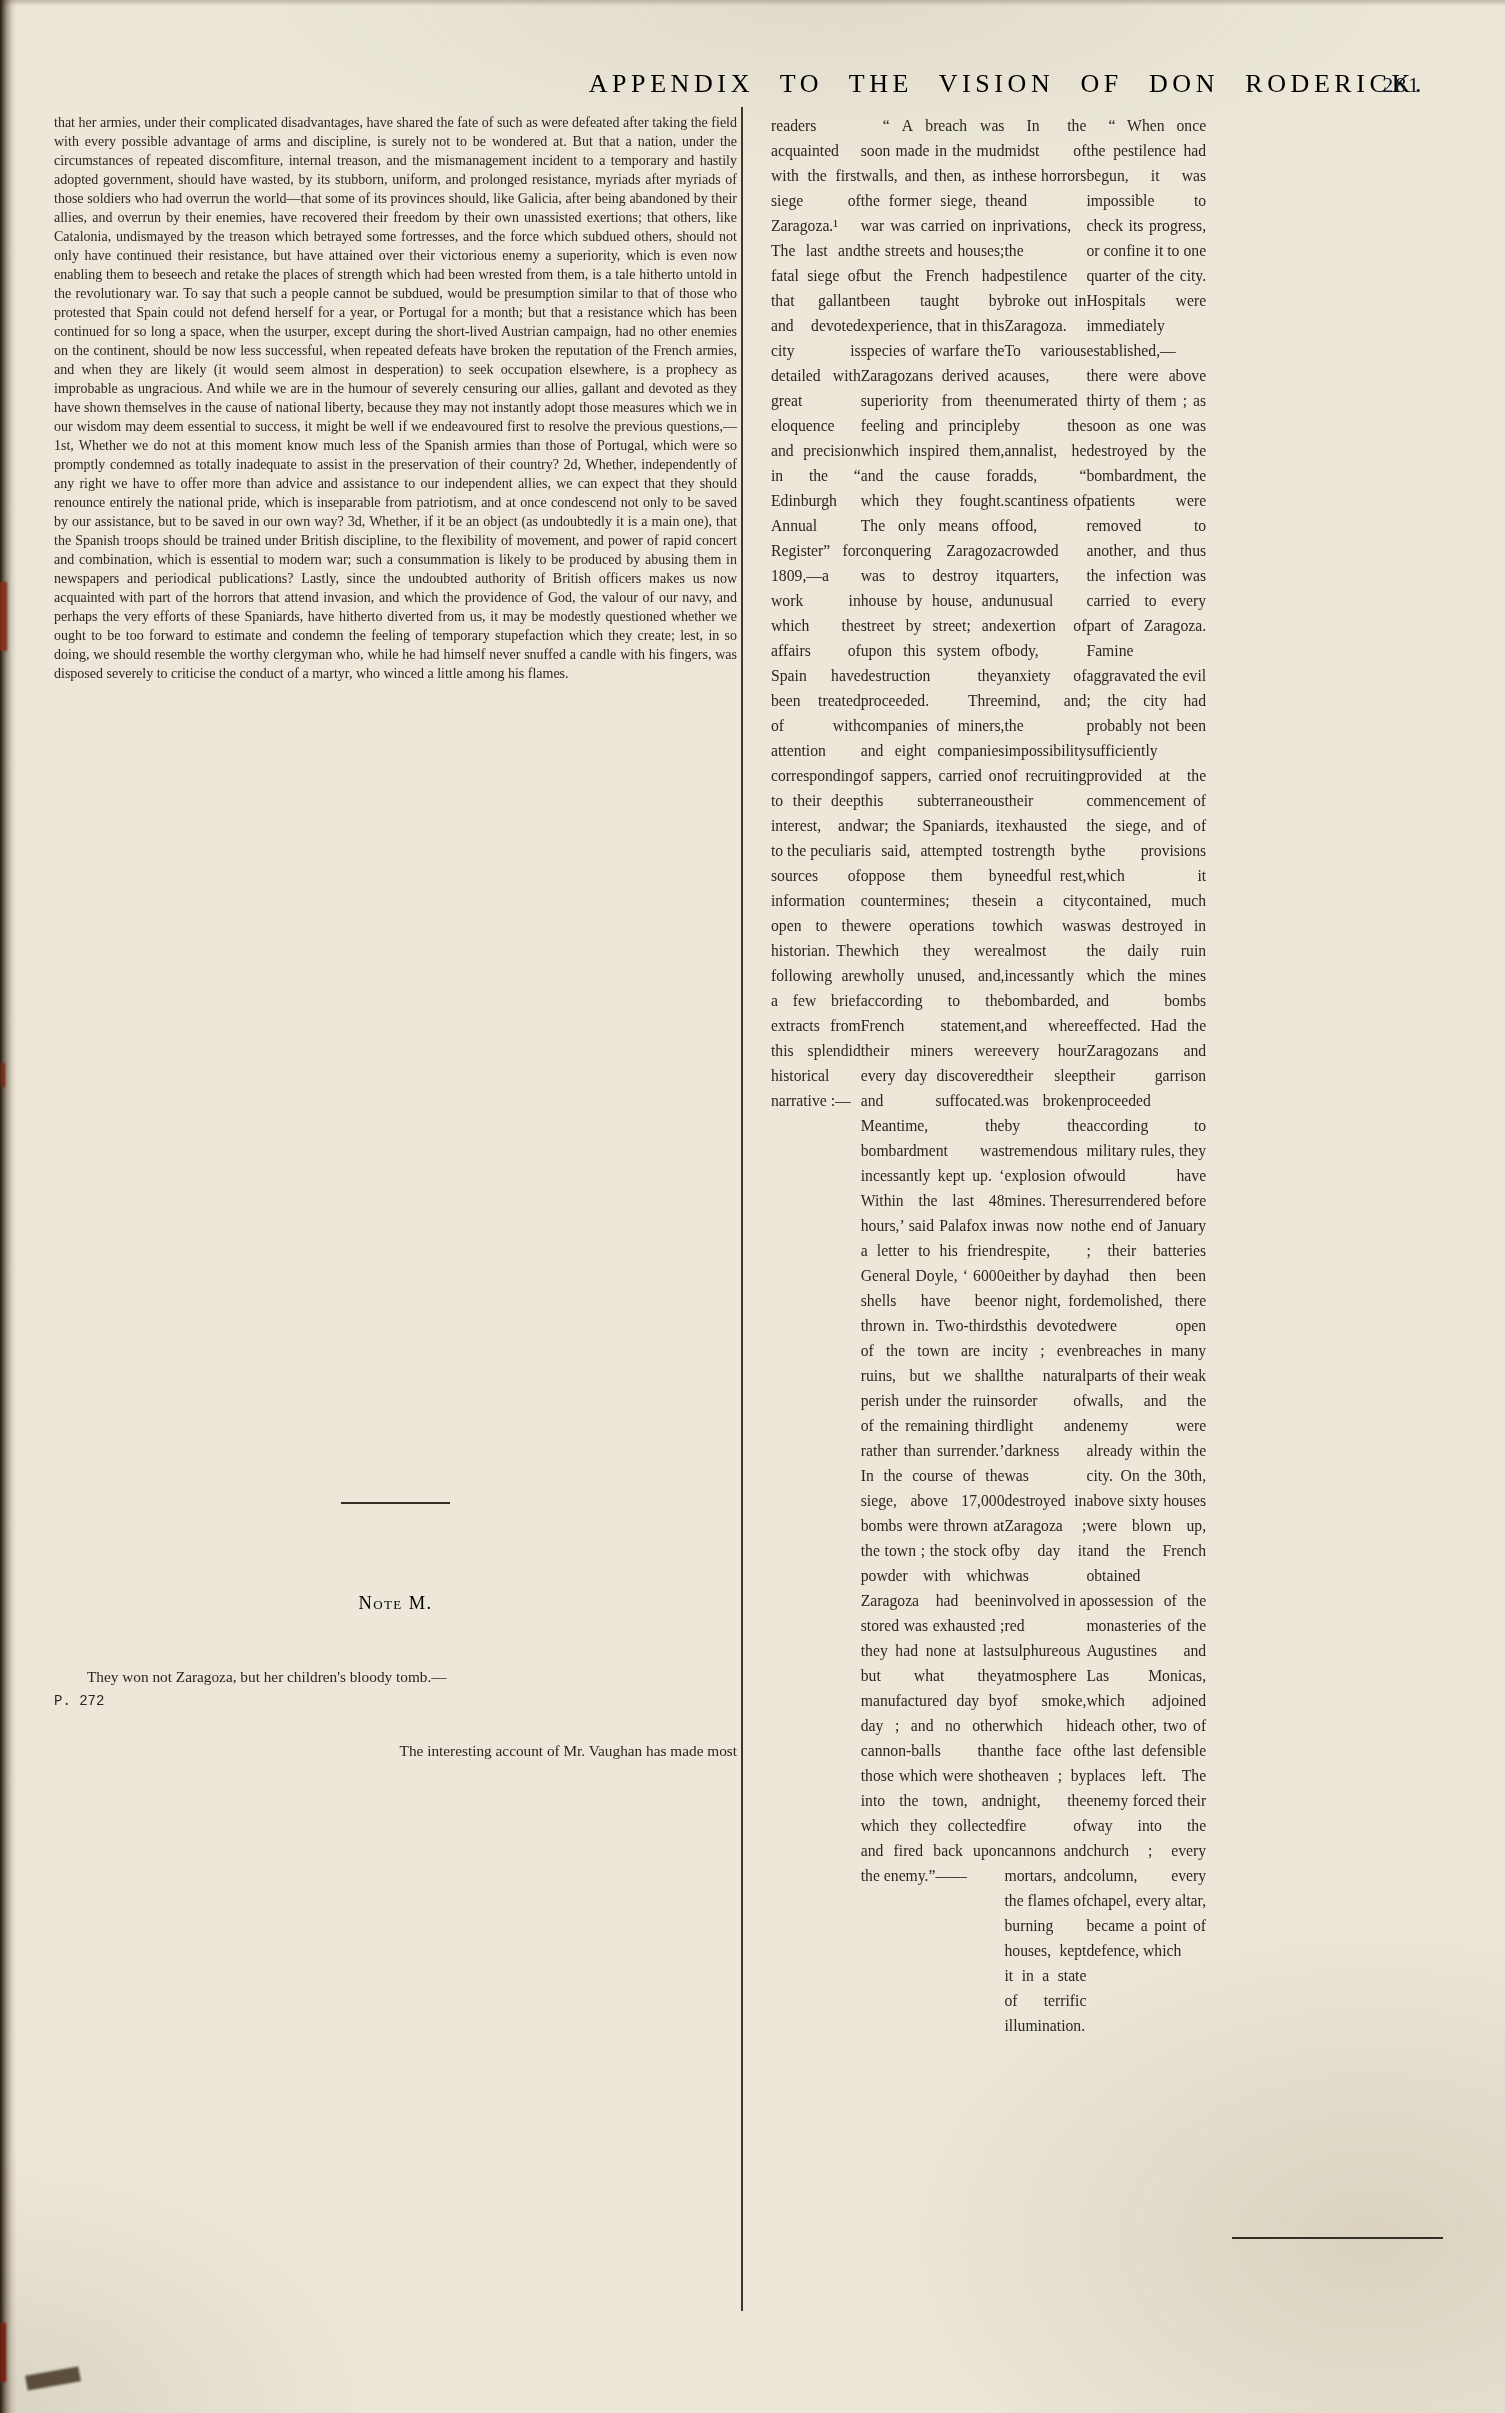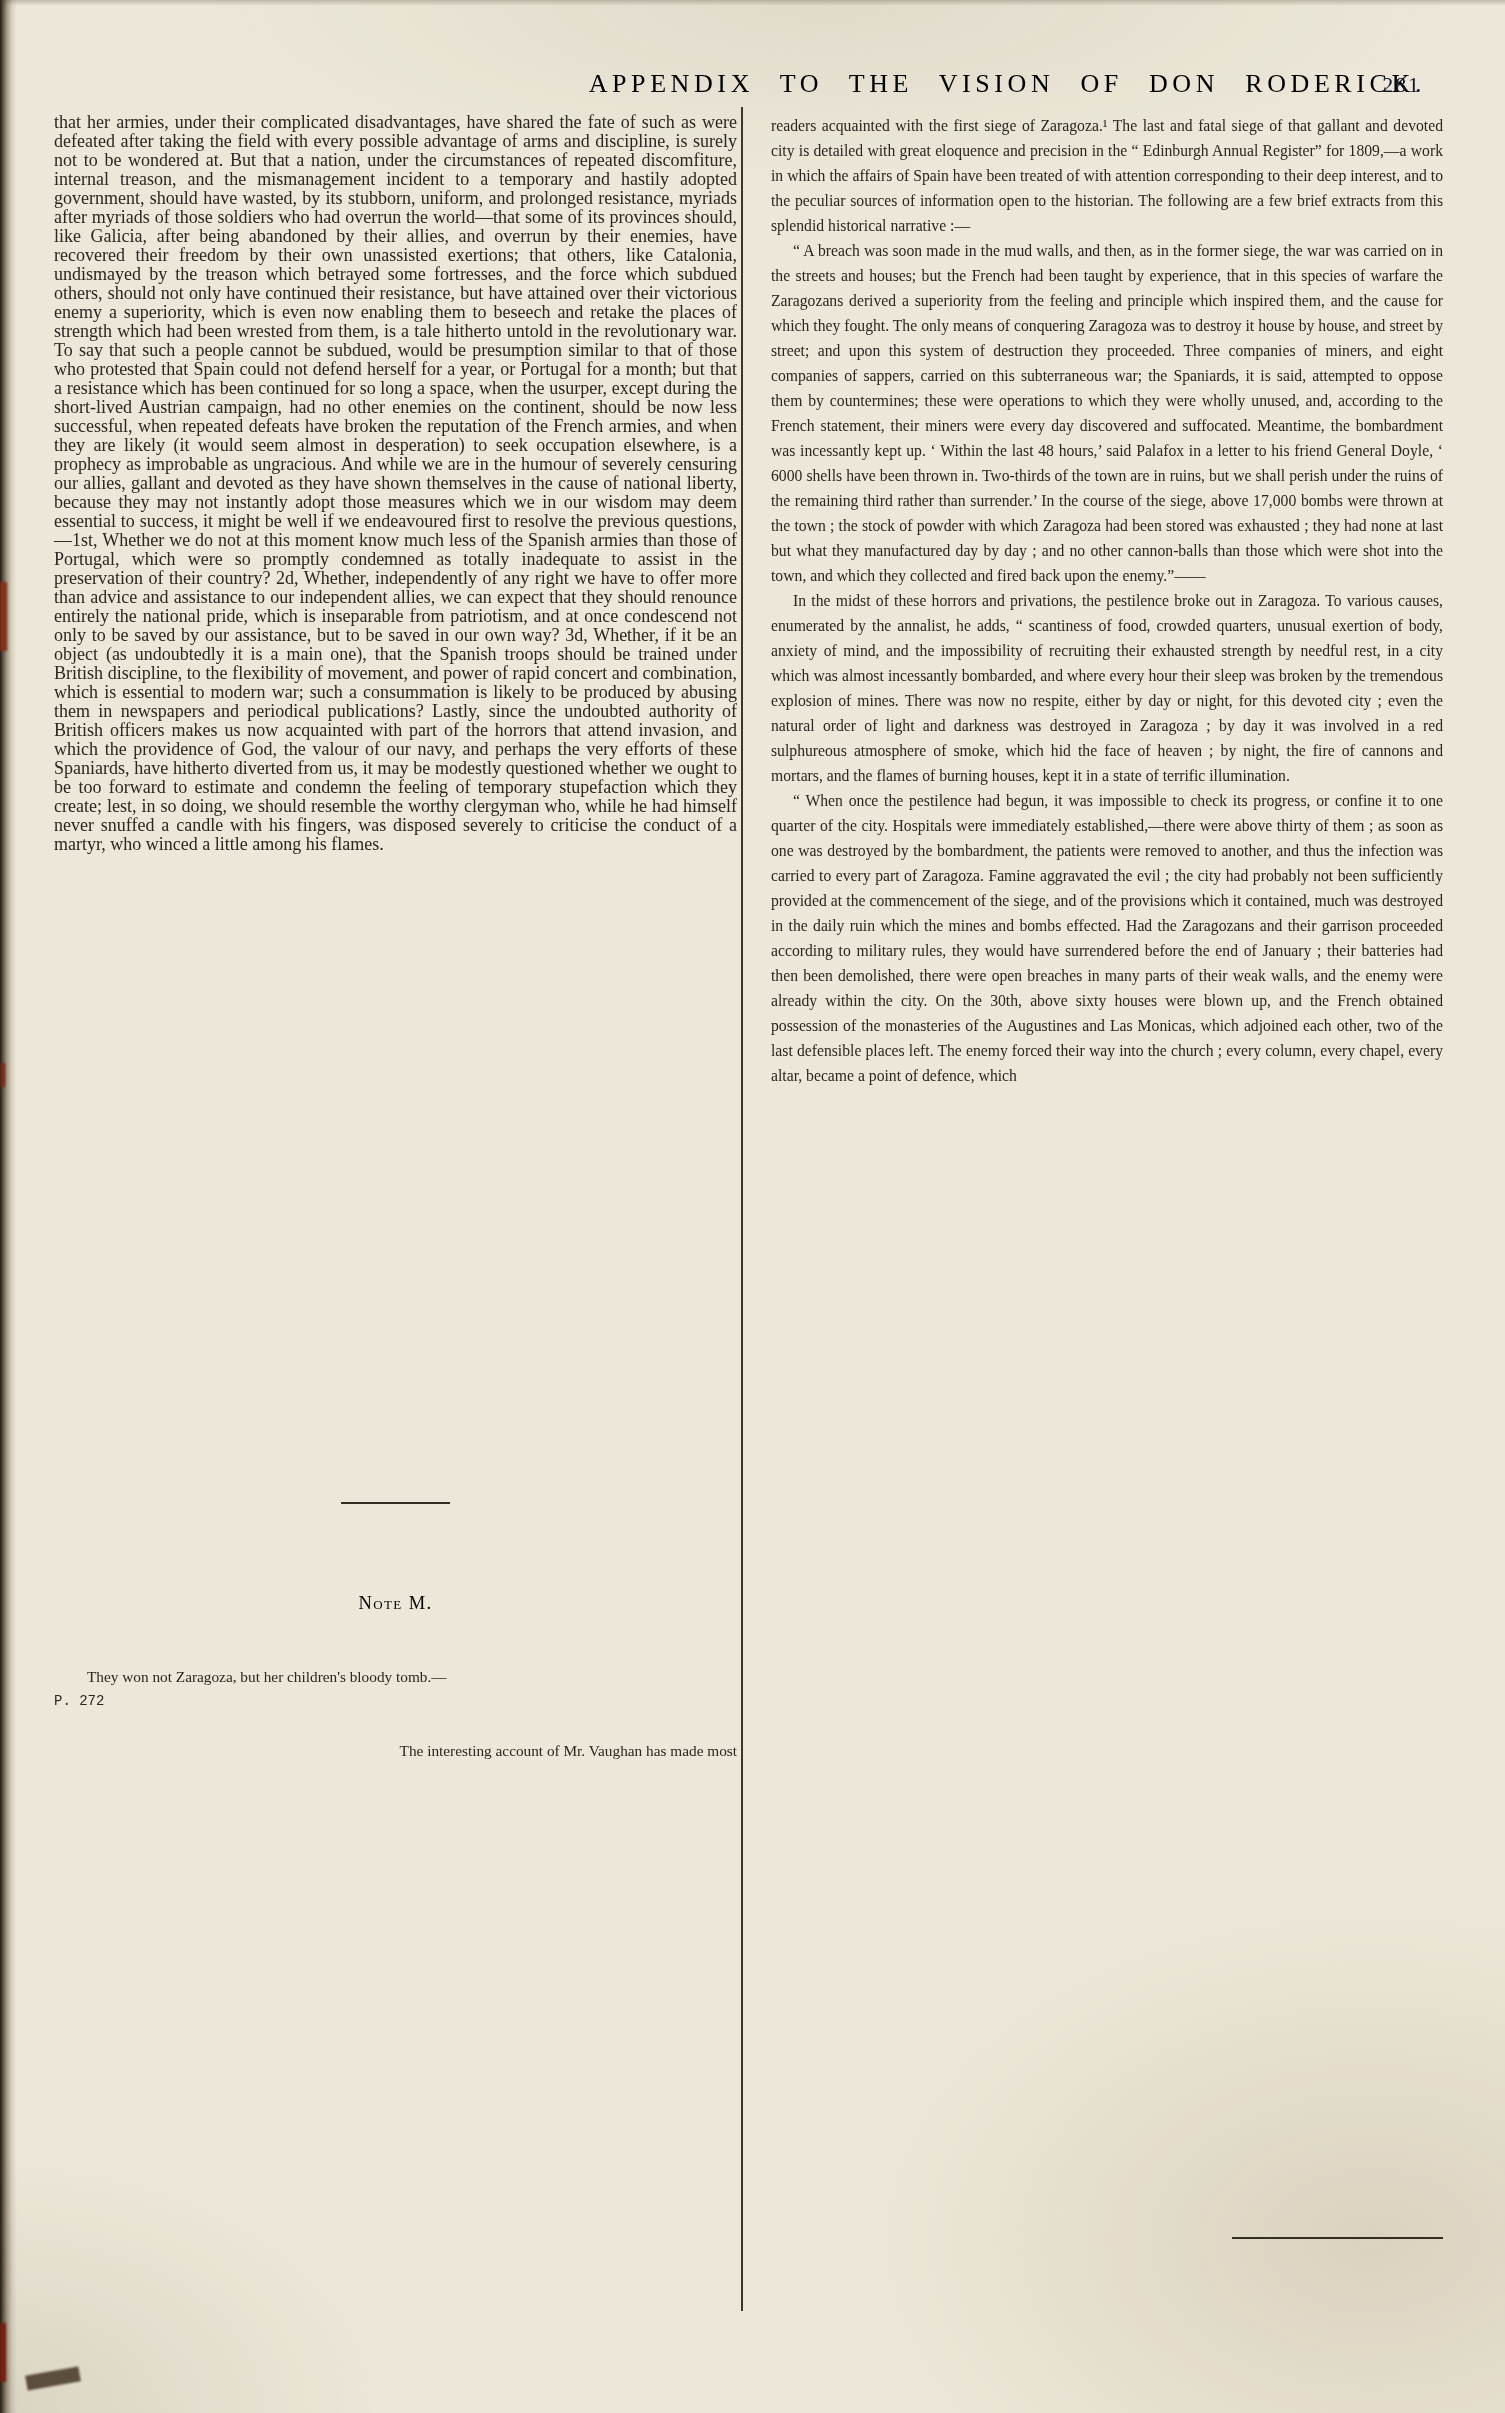--- a/index.html
+++ b/index.html
@@ -42,34 +42,34 @@
   }
   .divider {
     position: absolute; left: 741px; top: 107px; width: 1.9px; height: 2204px;
     background: #3b352b;
   }
   .col-left {
     position: absolute; left: 54px; top: 113px; width: 683px; height: 1647px;
     display: flex; flex-direction: column;
   }
   .col-left .main-par {
-    margin: 0; font-size: 18px; line-height: 19px; text-align: justify;
+    margin: 0; font-size: 14px; line-height: 19px; text-align: justify;
   }
   .note-group { margin-top: auto; }
   .note-rule { width: 109px; height: 1.9px; background: #332d24; margin: 0 auto; }
   .note-heading {
     text-align: center; margin-top: 89px;
     font-variant: small-caps; font-size: 18.5px; letter-spacing: 1.4px; color: #000000;
   }
   .epigraph { margin-top: 54px; padding-left: 33px; font-size: 15.3px; }
   .epigraph-ref { text-align: left; padding-right: 43px; font-size: 14px; margin-top: 7.4px; font-family: Liberation Mono, monospace; }
   .closing-line { margin-top: 33px; font-size: 15.3px; text-align: right; }
   .col-right {
     position: absolute; left: 771px; top: 113px; width: 672px; height: 2150px;
-    display: flex; flex-direction: column; align-items: flex-end;
+    display: flex; flex-direction: row;
   }
   .col-right p {
     margin: 0; font-size: 15.7px; line-height: 25px; text-align: justify;
   }
   .col-right p.indent { text-indent: 22px; }
   .footnote-group { margin-top: auto; padding-left: 24px; }
   .footnote-rule { width: 211px; height: 1.9px; background: #332d24; margin: 0 0 24px 1.9px; }
   .footnote-text {
     margin: 0; font-size: 14.4px; line-height: 21px; text-align: justify; text-indent: 13px;
   }

